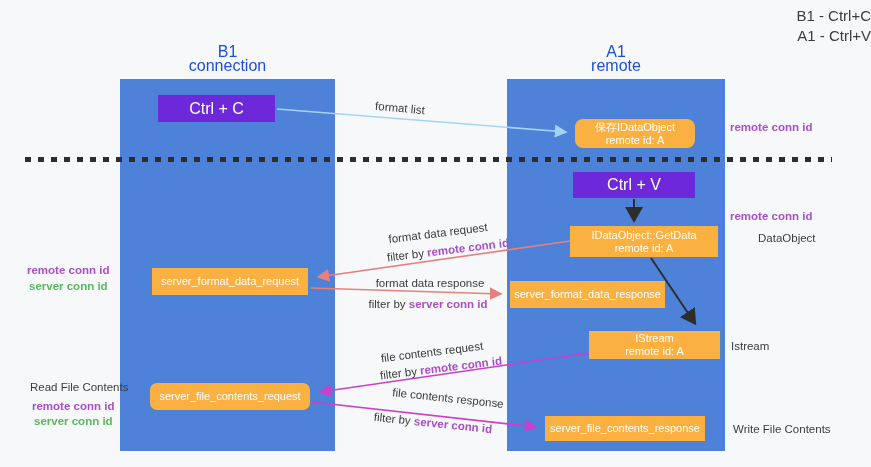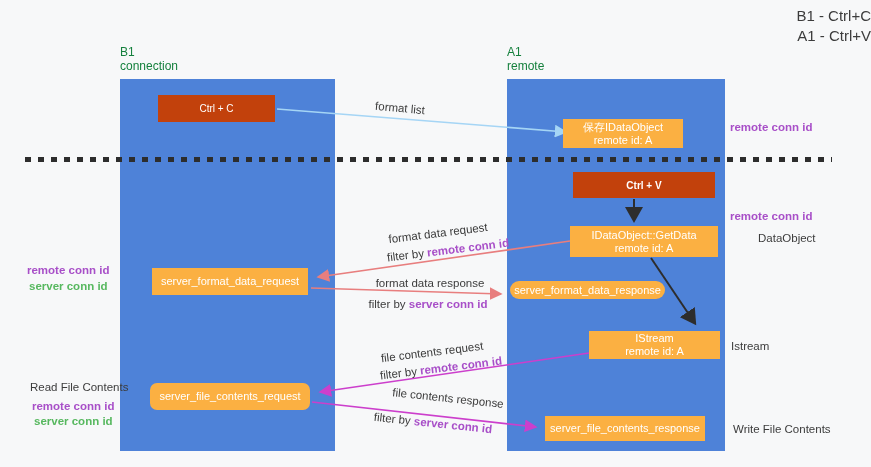--- a/index.html
+++ b/index.html
@@ -9,39 +9,39 @@
     width:871px;height:467px;
     position:relative;
     color:#3c3c3c;
   }
   .stage{position:absolute;left:0;top:0;width:871px;height:467px;overflow:hidden;}
   .title{
     position:absolute;left:0;top:6px;width:871px;
     text-align:right;font-size:15px;line-height:20px;color:#3c3c3c;
   }
   .col-header{
-    position:absolute;top:45px;
-    font-size:12px;line-height:14px;color:#15803d;
+    position:absolute;top:45px;text-align:center;
+    font-size:16px;line-height:14px;color:#1d4ed8;
   }
   .lifeline{
     position:absolute;top:79px;height:372px;
     background:#4e82d8;
   }
   .lifeline.left{left:120px;width:215px;}
   .lifeline.right{left:507px;width:218px;}
   .dashed-separator{
     position:absolute;left:25px;top:157px;width:807px;height:5px;
     background:repeating-linear-gradient(to right,#2d2d2d 0 6px,transparent 6px 13px);
   }
   .box{
     position:absolute;display:flex;flex-direction:column;
     align-items:center;justify-content:center;
     color:#ffffff;text-align:center;
   }
-  .box.green{background:#c2410c;font-size:10px;}
+  .box.green{background:#6d28d9;font-size:16px;}
   .box.orange{background:#fbb042;font-size:11px;line-height:13px;}
   .side-label{position:absolute;font-size:11.5px;white-space:nowrap;}
   .side-label.purple{color:#a84fc8;font-weight:bold;}
   .side-label.green{color:#57b85f;font-weight:bold;}
   .side-label.dark{color:#3c3c3c;}
   .arrow-label{
     position:absolute;font-size:11.5px;white-space:nowrap;color:#3c3c3c;
     transform:translate(-50%,-50%);
   }
   .arrow-label .conn-purple{color:#a84fc8;font-weight:bold;}
@@ -92,39 +92,39 @@
     <line x1="570" y1="241" x2="318" y2="277" stroke="#e87e7e" stroke-width="1.6" marker-end="url(#mk-red)"></line>
     <line x1="311" y1="288" x2="501" y2="294" stroke="#e87e7e" stroke-width="1.6" marker-end="url(#mk-red)"></line>
     <line x1="589" y1="353" x2="320" y2="392" stroke="#cc3fcc" stroke-width="1.6" marker-end="url(#mk-magenta)"></line>
     <line x1="312" y1="402" x2="536" y2="427" stroke="#cc3fcc" stroke-width="1.6" marker-end="url(#mk-magenta)"></line>
   </svg>
 
   <div class="box green" style="left:158px;top:95px;width:117px;height:27px;">
     <span>Ctrl + C</span>
   </div>
 
-  <div class="box orange" style="left:563px;top:119px;width:120px;height:29px;">
+  <div class="box orange" style="left:575px;top:119px;width:120px;height:29px;border-radius:8px;">
     <span>保存IDataObject</span>
     <span>remote id: A</span>
   </div>
 
-  <div class="box green" style="left:573px;top:172px;width:142px;height:26px;font-weight:bold;">
+  <div class="box green" style="left:573px;top:172px;width:122px;height:26px;">
     <span>Ctrl + V</span>
   </div>
 
   <div class="box orange" style="left:570px;top:226px;width:148px;height:31px;">
     <span>IDataObject::GetData</span>
     <span>remote id: A</span>
   </div>
 
   <div class="box orange" style="left:152px;top:268px;width:156px;height:27px;">
     <span>server_format_data_request</span>
   </div>
 
-  <div class="box orange" style="left:510px;top:281px;width:155px;height:18px;border-radius:10px;">
+  <div class="box orange" style="left:510px;top:281px;width:155px;height:27px;">
     <span>server_format_data_response</span>
   </div>
 
   <div class="box orange" style="left:589px;top:331px;width:131px;height:28px;">
     <span>IStream</span>
     <span>remote id: A</span>
   </div>
 
   <div class="box orange" style="left:150px;top:383px;width:160px;height:27px;border-radius:7px;">
     <span>server_file_contents_request</span>

